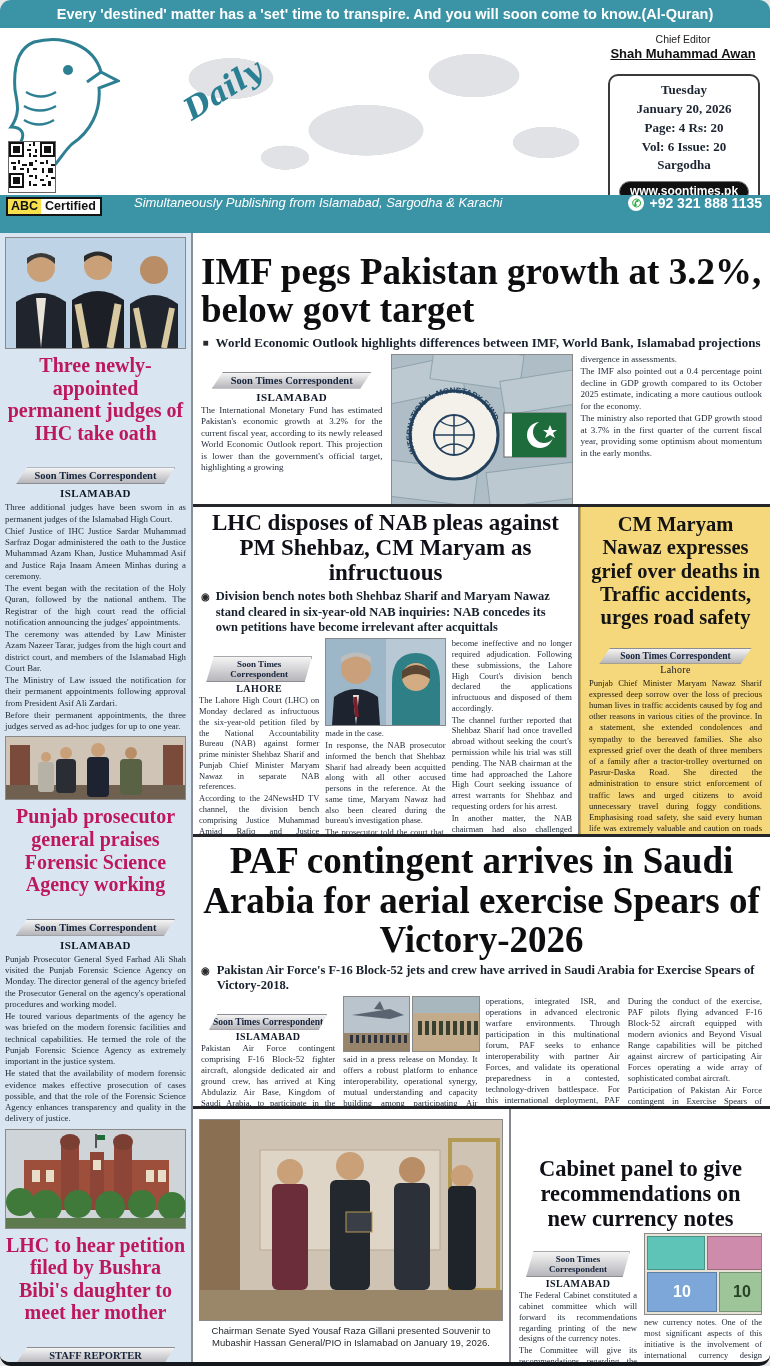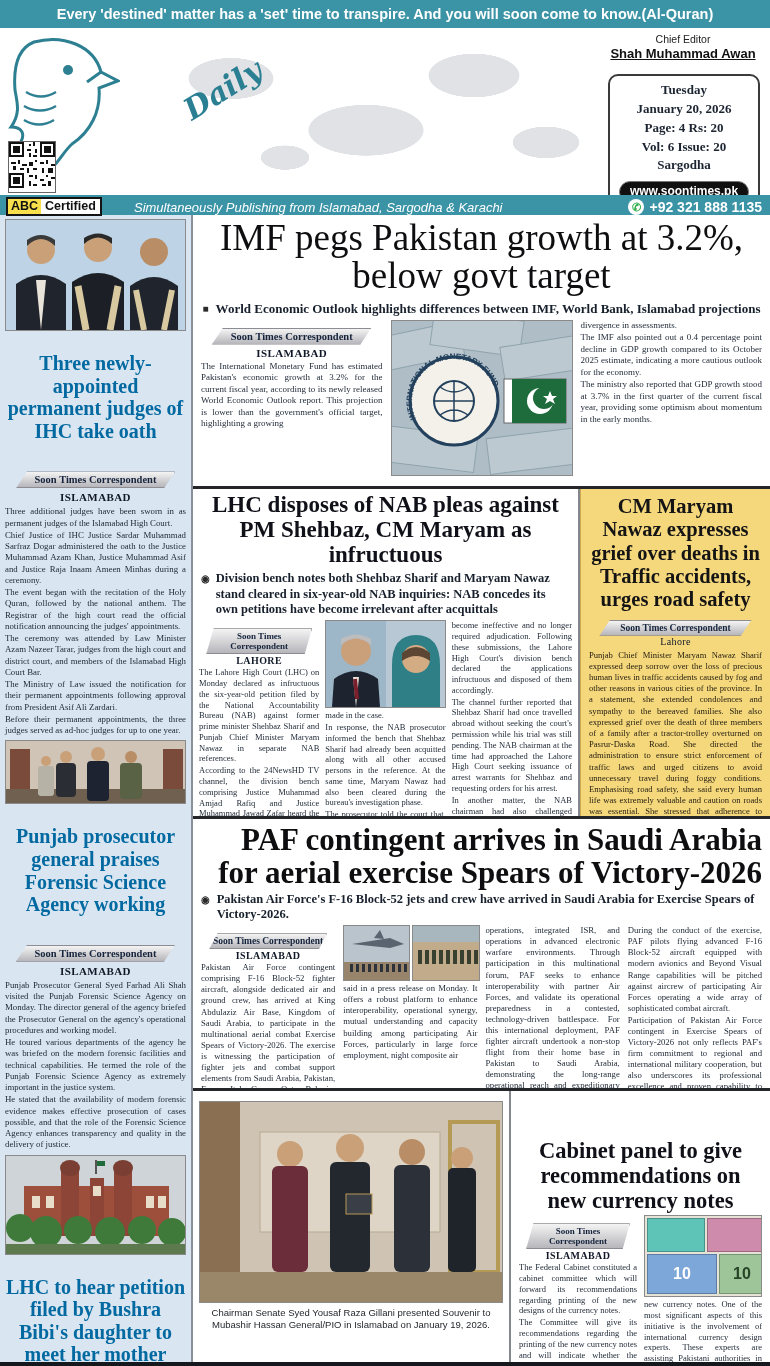--- a/index.html
+++ b/index.html
@@ -1,18 +1,18 @@
 <!DOCTYPE html>
 <html><head>
 <meta charset="utf-8">
 <style>
   * { margin:0; padding:0; box-sizing:border-box; }
   html,body { background:#e8e8e8; }
   body { width:770px; font-family:"Liberation Serif", serif; color:#1b2430; }
-  .page { width:770px; height:1366px; background:#fff; position:relative; overflow:hidden; border-bottom:4px solid #15181c; }
+  .page { width:770px; height:1366px; background:#fff; position:relative; overflow:hidden; border-bottom:4px solid #15181c;border-radius:11px; }
 
   
   .top-bar { height:28px; background:#3b93a6; color:#fff; display:flex; align-items:center; justify-content:center;
              font-family:"Liberation Sans", sans-serif; font-weight:700; font-size:14.5px; }
   .masthead { height:167px; position:relative; background:#fff; }
   .map-bg { position:absolute; left:150px; top:8px; width:450px; height:152px; opacity:.55; background:
       radial-gradient(70px 34px at 18% 28%, #c7ccd1 60%, transparent 61%),
       radial-gradient(95px 42px at 48% 62%, #c7ccd1 60%, transparent 61%),
       radial-gradient(75px 36px at 72% 26%, #c7ccd1 60%, transparent 61%),
       radial-gradient(55px 26px at 88% 70%, #c7ccd1 60%, transparent 61%),
@@ -26,66 +26,66 @@
                 text-shadow:2px 2px 0 #fff, -2px -2px 0 #fff; }
   .mast-title .l1 { font-size:74px; letter-spacing:3px; display:block; }
   .mast-title .l2 { font-size:80px; letter-spacing:2px; display:block; }
   .editor { position:absolute; right:6px; top:5px; width:162px; text-align:center; font-family:"Liberation Sans", sans-serif; }
   .editor .lbl { font-size:10.5px; color:#222; }
   .editor .name { font-size:13px; font-weight:700; text-decoration:underline; color:#111; margin-top:1px; }
   .infobox { position:absolute; right:10px; top:46px; width:152px; border:2px solid #3a3a3a; border-radius:10px;
              background:#fff; text-align:center; font-weight:700; font-size:13px; line-height:1.45; padding:5px 2px 5px; }
   .website { display:inline-block; margin-top:6px; background:#101010; color:#fff; border-radius:11px; font-size:12px;
              padding:1px 10px; border:1px solid #777; font-family:"Liberation Sans", sans-serif; }
-  .pub-bar { height:20px; background:#3b93a6; color:#fff; display:flex; align-items:flex-end; padding:0 8px; position:relative; }
+  .pub-bar { height:38px; background:#3b93a6; color:#fff; display:flex; align-items:flex-start; padding:0 8px; position:relative; }
   .abc-badge { position:absolute; left:6px; top:2px; background:#fff; border:2px solid #141414; display:flex;
                font-family:"Liberation Sans", sans-serif; font-weight:700; font-size:12.5px; line-height:1.2; color:#111; }
   .abc-badge .abc { background:#f7e04b; padding:0 3px; }
   .abc-badge .cert { padding:0 4px; }
   .pub-text { flex:1; text-align:center; font-style:italic; font-family:Liberation Sans, sans-serif; font-size:13px; }
   .pub-phone { display:flex; align-items:center; gap:5px; font-family:"Liberation Sans", sans-serif; font-weight:700; font-size:14px; }
   .wa-icon { width:16px; height:16px; border-radius:50%; background:#fff; color:#2fae48; display:flex; align-items:center;
              justify-content:center; font-size:11px; line-height:1; }
 
   
   .content { display:flex; height:1149px; }
   .sidebar { width:193px; background:#d9e5f1; border-right:2px solid #8a9099; padding:4px 5px; display:flex;
              flex-direction:column; gap:3px; overflow:hidden; }
-  .sidebar h2 { font-size:20px; text-align:center; line-height:1.13; font-weight:700; color:#0369a1; margin:18px 0; }
+  .sidebar h2 { font-size:20px; text-align:center; line-height:1.13; font-weight:700; color:#be185d; margin:2px 0; }
   .photo { border:1px solid #8a8a8a; overflow:hidden; background:#bbb; flex:none; }
   .byline-banner { background:linear-gradient(180deg,#f4f4f4,#b6b6bb); border:1px solid #8c8c92;
                    clip-path:polygon(7% 0,100% 0,93% 100%,0 100%); font-size:10.5px; font-weight:700; color:#15233c;
-                   text-align:center; padding:2px 0; width:88%; margin:8px auto 0; flex:none; }
+                   text-align:center; padding:2px 0; width:88%; margin:18px auto 0; flex:none; }
   .dateline { text-align:center; font-weight:700; font-size:11px; letter-spacing:.4px; color:#101828; flex:none; }
   .body-text { font-size:8.8px; line-height:1.28; text-align:justify; color:#1d2734; }
   .body-text p { margin-bottom:1px; }
 
   main { flex:1; display:flex; flex-direction:column; overflow:hidden; }
   .imf-sec { height:274px; padding:4px 8px 2px; border-bottom:3px solid #24262a; overflow:hidden; }
-  .imf-sec h1 { font-size:37px; text-align:center; line-height:1.04; font-weight:400; color:#0e0e10; }
+  .imf-sec h1 { font-size:37px; line-height:1.04; font-weight:700; color:#0e0e10;margin-top:16px; }
   .subhead { display:flex; gap:7px; justify-content:center; align-items:flex-start; font-weight:700; font-size:13px;
              margin:5px 0 3px; line-height:1.2; color:#17202c; }
   .bullet { flex:none; font-size:10px; line-height:1.5; color:#2a2a2a; }
   .cols { display:flex; gap:8px; overflow:hidden; }
   .imf-cols { height:160px; margin-top:2px; }
   .flex1 { flex:1; min-width:0; }
 
   .mid-row { display:flex; height:330px; border-bottom:3px solid #24262a; overflow:hidden; }
   .nab-sec { width:387px; padding:4px 6px; border-right:2px solid #84888e; overflow:hidden; }
   .nab-sec h2 { font-size:23px; text-align:center; line-height:1.08; font-weight:700; color:#101018; }
   .nab-sub { font-size:12.5px; font-weight:700; display:flex; gap:6px; margin:4px 2px 3px; line-height:1.22; color:#17202c; }
   .nab-cols { display:flex; gap:6px; height:228px; overflow:hidden; }
   .small-text { font-size:8.5px; line-height:1.27; text-align:justify; color:#1d2734; }
   .small-text p { margin-bottom:1px; }
   .maryam-sec { flex:1; background:#f5d77c; border-left:1px solid #c9a84e; padding:6px 8px; overflow:hidden; }
   .maryam-sec h2 { font-size:20.5px; text-align:center; line-height:1.14; font-weight:700; color:#141414; }
   .maryam-body { font-size:8.6px; line-height:1.3; text-align:justify; margin-top:3px; color:#221d10; }
 
   .paf-sec { height:272px; padding:4px 8px; border-bottom:3px solid #24262a; overflow:hidden; }
-  .paf-sec h1 { font-size:31px; text-align:right; line-height:1.07; font-weight:700; color:#0e0e10; }
+  .paf-sec h1 { font-size:37px; text-align:center; line-height:1.07; font-weight:700; color:#0e0e10; }
   .paf-cols { display:flex; gap:8px; margin-top:3px; height:176px; overflow:hidden; }
   .paf-imgs { display:flex; gap:2px; margin-bottom:2px; }
 
   .bottom-row { display:flex; flex:1; overflow:hidden; }
   .gillani { width:318px; padding:10px 6px 0; border-right:2px solid #84888e; }
   .caption { font-size:9.5px; text-align:center; font-family:"Liberation Sans", sans-serif; color:#24282d;
              margin-top:4px; line-height:1.3; }
   .cabinet-sec { flex:1; padding:4px 8px; overflow:hidden; }
   .cabinet-sec h2 { font-size:22.5px; text-align:center; line-height:1.1; font-weight:700; color:#101018;margin-top:44px; }
   .cab-cols { display:flex; gap:7px; margin-top:2px; overflow:hidden; }
@@ -386,21 +386,21 @@
           <div class="byline-banner" style="font-size:9.5px">Soon Times Correspondent</div>
           <div class="dateline" style="font-size:10px;font-weight:400">Lahore</div>
           <div class="maryam-body">Punjab Chief Minister Maryam Nawaz Sharif expressed deep sorrow over the loss of precious human lives in traffic accidents caused by fog and other reasons in various cities of the province. In a statement, she extended condolences and sympathy to the bereaved families. She also expressed grief over the death of three members of a family after a tractor-trolley overturned on Pasrur-Daska Road. She directed the administration to ensure strict enforcement of traffic laws and urged citizens to avoid unnecessary travel during foggy conditions. Emphasising road safety, she said every human life was extremely valuable and caution on roads was essential. She stressed that adherence to speed limits and other traffic regulations must be ensured to prevent avoidable tragedies.</div>
         </section>
       </div>
 
       <section class="paf-sec">
         <h1>PAF contingent arrives in Saudi Arabia for aerial exercise Spears of Victory-2026</h1>
         <div class="subhead" style="font-size:12.5px;margin:3px 0 2px">
           <span class="bullet">◉</span>
-          <span>Pakistan Air Force's F-16 Block-52 jets and crew have arrived in Saudi Arabia for Exercise Spears of Victory-2026.</span>
+          <span>Pakistan Air Force's F-16 Block-52 jets and crew have arrived in Saudi Arabia for Exercise Spears of Victory-2018.</span>
         </div>
         <div class="paf-cols">
           <div class="flex1">
             <div class="byline-banner" style="font-size:9.5px">Soon Times Correspondent</div>
             <div class="dateline" style="font-size:10px;margin:1px 0">ISLAMABAD</div>
             <p class="small-text" style="font-size:8.7px">Pakistan Air Force contingent comprising F-16 Block-52 fighter aircraft, alongside dedicated air and ground crew, has arrived at King Abdulaziz Air Base, Kingdom of Saudi Arabia, to participate in the multinational aerial combat Exercise Spears of Victory-2026. The exercise is witnessing the participation of fighter jets and combat support elements from Saudi Arabia, Pakistan, France, Italy, Greece, Qatar, Bahrain, Jordan, the United Kingdom and the United States of America, ISPR</p>
           </div>
           <div class="flex1">
             <div class="paf-imgs">
               <div class="photo" style="width:50%;height:56px">

